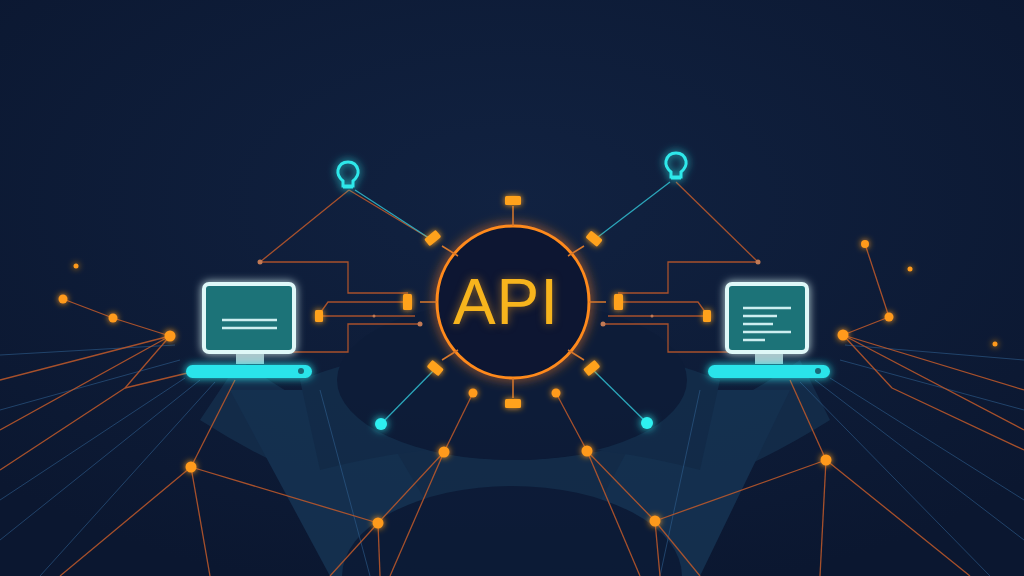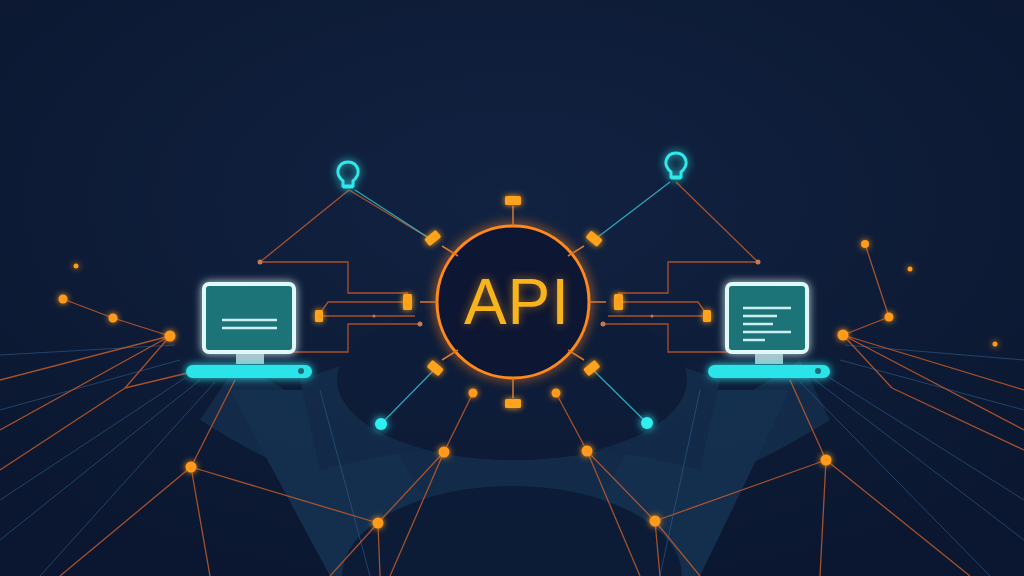--- a/index.html
+++ b/index.html
@@ -12,21 +12,20 @@
   #scene { position: absolute; left: 0; top: 0; }
   .api-label {
     position: absolute;
     left: 440px; top: 262px; width: 132px; height: 80px;
     display: flex; align-items: center; justify-content: center;
     font-family: "Liberation Sans", sans-serif;
     font-size: 64px; font-weight: 400;
     color: #f7b41d;
     letter-spacing: 1px;
     text-shadow: 0 0 10px rgba(247,160,30,0.55);
-    margin-left: 11px;
   }
 </style>
 </head>
 <body>
 
 <div id="stage">
   <svg id="scene" width="1024" height="576" viewBox="0 0 1024 576">
     <defs>
       <radialGradient id="bgGlow" cx="50%" cy="35%" r="70%">
         <stop offset="0%" stop-color="#112241"></stop>

